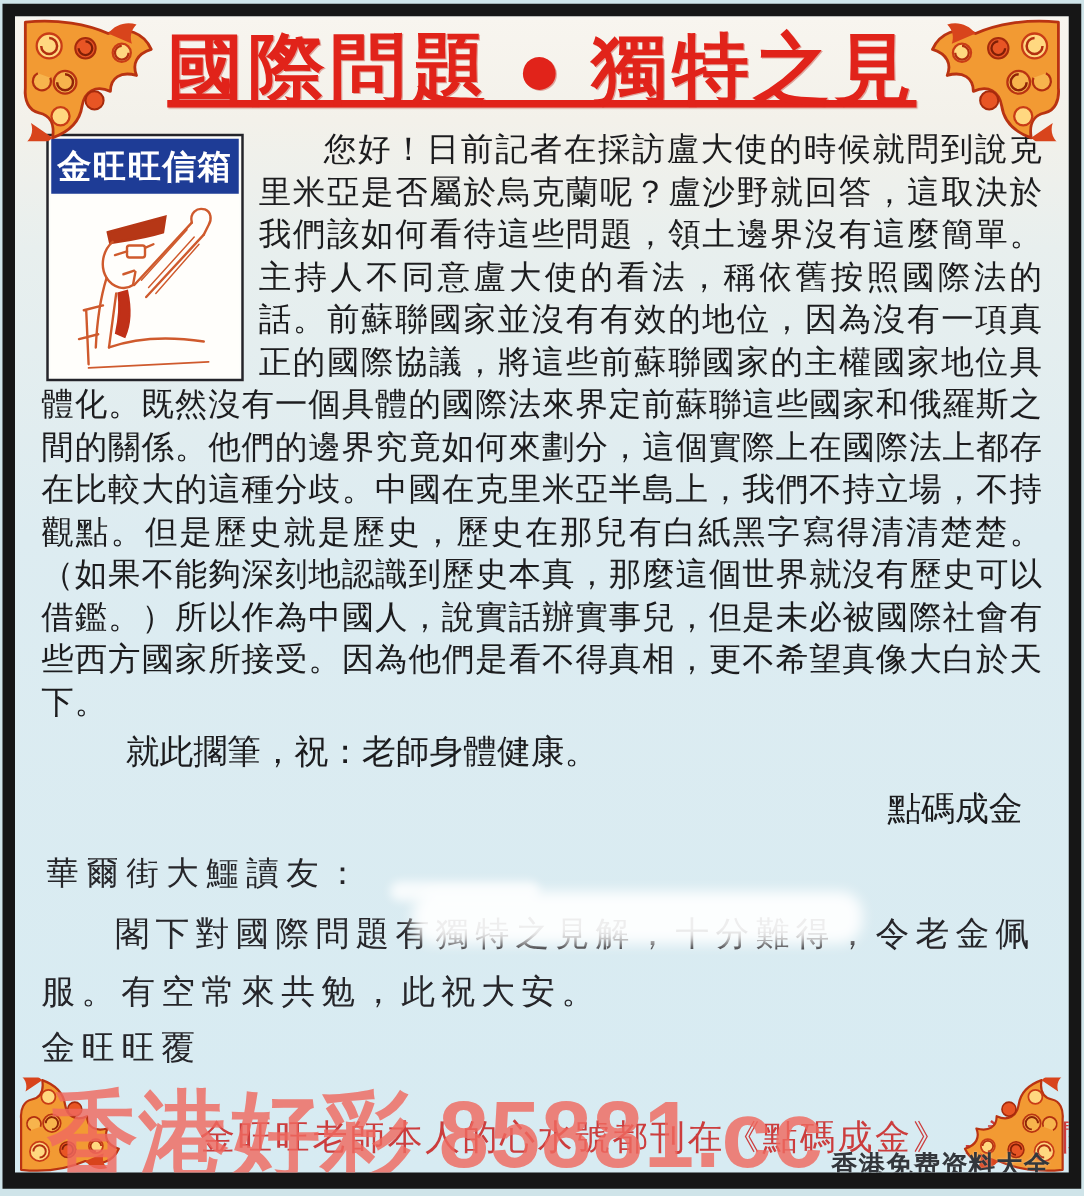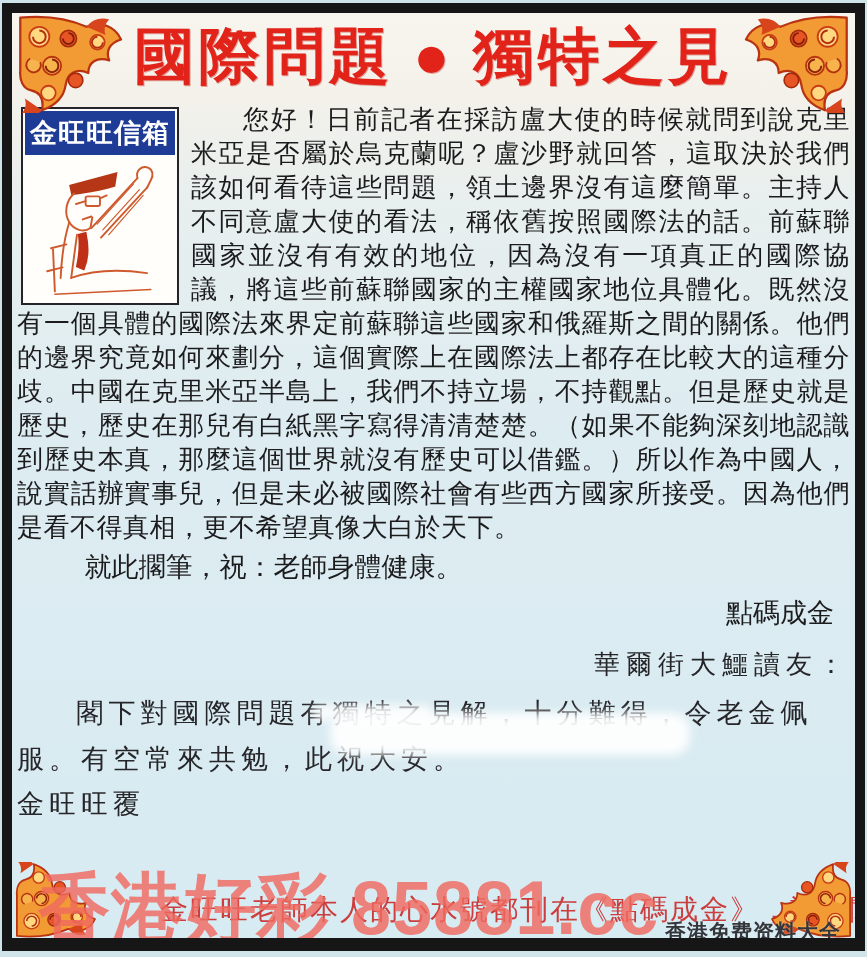--- a/index.html
+++ b/index.html
@@ -13,44 +13,44 @@
   .scan{width:867px;height:957px;box-sizing:border-box;background:#cfe4e9;
         padding:3px 2px 6px 2px;}
   .page{position:relative;width:100%;height:100%;box-sizing:border-box;
         border:10px solid var(--frame-black);border-bottom-width:13px;overflow:hidden;
         background:linear-gradient(180deg,#f8f5ef 0%,#f3f1ea 9%,#e8efee 20%,#ddecf1 45%,#d7ebf2 100%);}
   
   .title-band{position:relative;height:86px;padding-top:4px;text-align:center;z-index:1;}
   .title-band h1{margin:0;font-weight:700;font-size:61px;line-height:80px;
         color:var(--title-red);letter-spacing:4px;
         font-family:"Liberation Serif","DejaVu Serif",serif;
-        text-shadow:1px 1px 0 rgba(180,20,10,.35);}
+        text-shadow:1px 1px 0 rgba(180,20,10,.35);text-decoration:underline;}
   
   .corner{position:absolute;z-index:3;pointer-events:none;}
   .corner-lg{width:112px;height:98px;}
   .corner-sm{width:86px;height:76px;}
   .tl{left:4px;top:2px;}
   .tr{right:4px;top:2px;transform:scaleX(-1);}
   .bl{left:2px;bottom:0;transform:scaleY(-1);}
   .br{right:2px;bottom:0;transform:scale(-1,-1);}
   
-  .content{position:relative;z-index:1;padding:0 5px;color:#1c1c1e;}
+  .content{position:relative;z-index:1;padding:0 21px;color:#1c1c1e;}
   .mailbox{float:left;width:158px;margin:4px 12px 2px 4px;border:2px solid #24242a;
            background:#fdfdfa;box-sizing:border-box;}
   .mailbox-label{background:var(--mailbox-blue);color:#fff;text-align:center;
            font-family:"Liberation Sans","DejaVu Sans",sans-serif;
            font-weight:700;font-size:27px;line-height:44px;letter-spacing:1px;margin:2px;}
   .sketch{height:144px;margin:0 2px 2px 2px;background:#fffefb;}
   .sketch svg{width:100%;height:100%;display:block;}
   .salutation{margin:4px 0 0;font-size:27px;line-height:35px;}
   .letter-body{margin:0;font-size:26px;line-height:34px;letter-spacing:.5px;
            text-indent:2em;text-align:justify;}
   .closing{margin:5px 0 0;font-size:27px;line-height:35px;text-indent:2.5em;}
   .sig{margin:10px 0 0;padding-right:16px;text-align:right;font-size:27px;}
-  .reply-sal{margin:16px 0 0 4px;font-size:26px;letter-spacing:6px;color:#26262a;text-align:right;}
+  .reply-sal{margin:16px 0 0 4px;font-size:26px;letter-spacing:6px;color:#26262a;}
   .reply-body{margin:8px 0 0;font-size:27px;line-height:46px;letter-spacing:5px;
            text-indent:2.2em;color:#26262a;}
   .reply-sig{margin:4px 0 0;padding-right:24px;font-size:27px;
            letter-spacing:5px;color:#26262a;}
   
   .smear{position:absolute;left:318px;top:700px;width:360px;height:42px;z-index:2;
          background:rgba(255,255,255,.92);border-radius:18px;filter:blur(5px);}
   .smear2{position:absolute;left:300px;top:692px;width:120px;height:16px;z-index:2;
          background:rgba(255,255,255,.8);border-radius:8px;filter:blur(4px);}
   .notice{position:absolute;left:148px;top:878px;z-index:2;white-space:nowrap;

